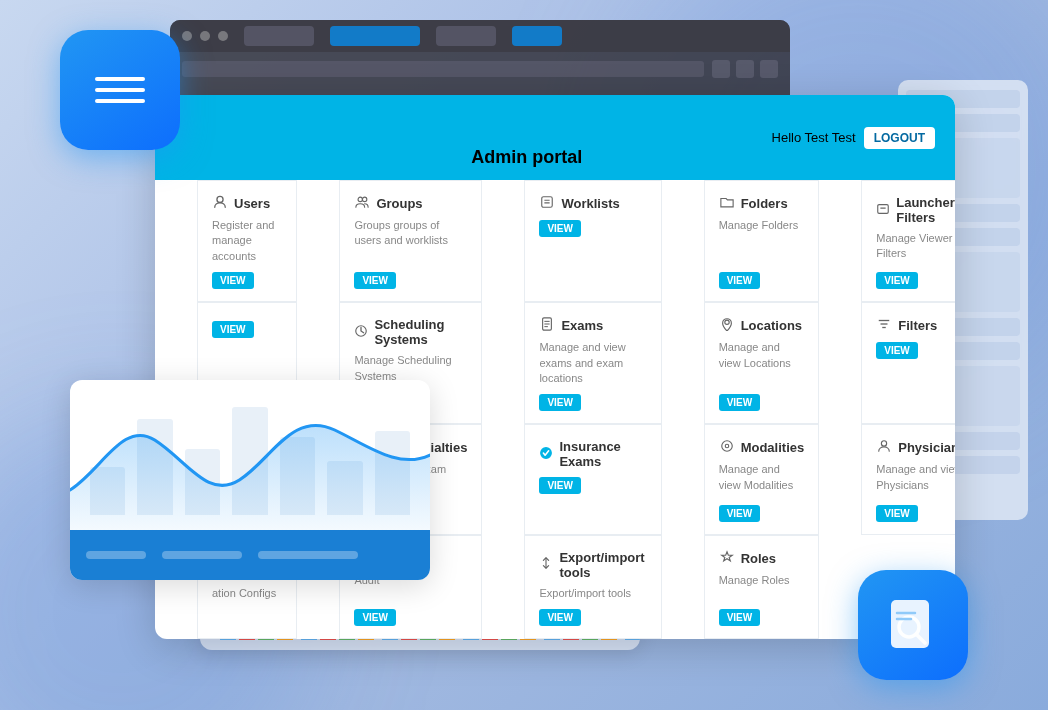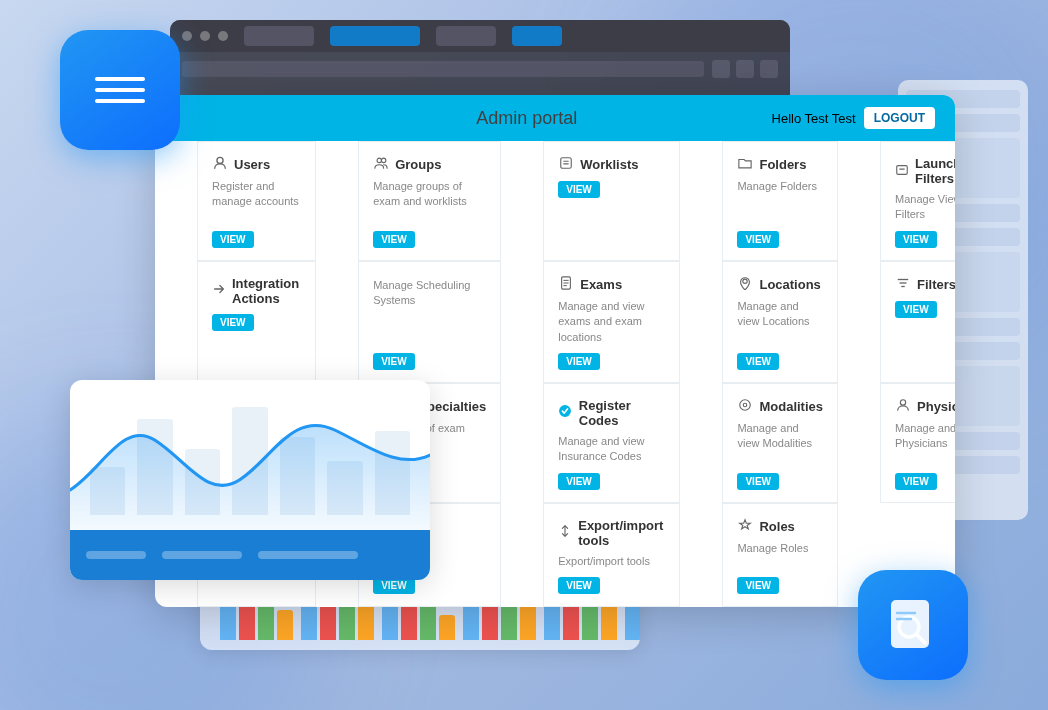--- a/index.html
+++ b/index.html
@@ -88,25 +88,26 @@
     }
 
     .portal-header {
       background: #00b4e6;
       padding: 12px 20px;
       display: flex;
       align-items: center;
       justify-content: space-between;
     }
     .portal-title {
-      color: #404040;
+      color: #000000;
       font-size: 18px;
-      font-weight: 400;
+      font-weight: 700;
       flex: 1;
       text-align: center;
+      margin-top: 40px;
     }
     .portal-user {
       color: #000000;
       font-size: 13px;
       padding-left: 13px;
     }
     .logout-btn {
       background: white;
       color: #0369a1;
       border: none;
@@ -370,21 +371,21 @@
       <div class="portal-card">
       <div class="card-title-row">
         <span class="card-icon"><svg width="14" height="14" viewBox="0 0 16 16" fill="none">
               <circle cx="6" cy="5" r="2.5" stroke="#666" stroke-width="1.3"></circle>
               <circle cx="11" cy="5" r="2.5" stroke="#666" stroke-width="1.3"></circle>
               <path d="M1 14c0-2.5 2-4 5-4s5 1.5 5 4" stroke="#666" stroke-width="1.3" stroke-linecap="round"></path>
               <path d="M11 10c2 0 4 1 4 4" stroke="#666" stroke-width="1.3" stroke-linecap="round"></path>
             </svg></span>
         <span class="card-title">Groups</span>
       </div>
-      <div class="card-desc">Manage groups of exam and worklists</div>
+      <div class="card-desc">Groups groups of users and worklists</div>
       <button class="card-view-btn">VIEW</button>
     </div>
       <div class="portal-card">
       <div class="card-title-row">
         <span class="card-icon"><svg width="14" height="14" viewBox="0 0 16 16" fill="none">
               <rect x="2" y="2" width="12" height="12" rx="2" stroke="#666" stroke-width="1.3"></rect>
               <line x1="5" y1="6" x2="11" y2="6" stroke="#666" stroke-width="1.3"></line>
               <line x1="5" y1="9" x2="11" y2="9" stroke="#666" stroke-width="1.3"></line>
             </svg></span>
         <span class="card-title">Worklists</span>
@@ -406,29 +407,30 @@
         <span class="card-icon"><svg width="14" height="14" viewBox="0 0 16 16" fill="none">
               <rect x="2" y="3" width="12" height="10" rx="1.5" stroke="#666" stroke-width="1.3"></rect>
               <line x1="5" y1="7" x2="11" y2="7" stroke="#666" stroke-width="1.3"></line>
             </svg></span>
         <span class="card-title">Launcher Filters</span>
       </div>
       <div class="card-desc">Manage Viewer Filters</div>
       <button class="card-view-btn">VIEW</button>
     </div>
       <div class="portal-card">
-      <div class="card-title-row">
-        <span class="card-icon"><svg width="14" height="14" viewBox="0 0 16 16" fill="none">
-              <path d="M3 8h10M9 4l4 4-4 4" stroke="#666" stroke-width="1.5" stroke-linecap="round" stroke-linejoin="round"></path>
-            </svg></span>
-        <span class="card-title">Integration Actions</span>
-      </div>
-      <button class="card-view-btn">VIEW</button>
-    </div>
-      <div class="portal-card">
+      <button class="card-view-btn">VIEW</button>
+    </div>
+      <div class="portal-card">
+      <div class="card-title-row">
+        <span class="card-icon"><svg width="14" height="14" viewBox="0 0 16 16" fill="none">
+              <circle cx="8" cy="8" r="6" stroke="#666" stroke-width="1.3"></circle>
+              <polyline points="8,4 8,8 11,10" stroke="#666" stroke-width="1.5" stroke-linecap="round"></polyline>
+            </svg></span>
+        <span class="card-title">Scheduling Systems</span>
+      </div>
       <div class="card-desc">Manage Scheduling Systems</div>
       <button class="card-view-btn">VIEW</button>
     </div>
       <div class="portal-card">
       <div class="card-title-row">
         <span class="card-icon"><svg width="14" height="14" viewBox="0 0 16 16" fill="none">
               <rect x="3" y="1" width="10" height="14" rx="1.5" stroke="#666" stroke-width="1.3"></rect>
               <line x1="5" y1="5" x2="11" y2="5" stroke="#666" stroke-width="1.2"></line>
               <line x1="5" y1="8" x2="11" y2="8" stroke="#666" stroke-width="1.2"></line>
               <line x1="5" y1="11" x2="9" y2="11" stroke="#666" stroke-width="1.2"></line>
@@ -482,23 +484,22 @@
       </div>
       <div class="card-desc">for groups of exam</div>
 
     </div>
       <div class="portal-card">
       <div class="card-title-row">
         <span class="card-icon"><svg width="14" height="14" viewBox="0 0 16 16" fill="none">
               <circle cx="8" cy="8" r="6" stroke="#00b4e6" stroke-width="1.5" fill="#00b4e6"></circle>
               <polyline points="5,8 7,10.5 11,5.5" stroke="white" stroke-width="1.8" fill="none" stroke-linecap="round" stroke-linejoin="round"></polyline>
             </svg></span>
-        <span class="card-title">Register Codes</span>
-      </div>
-      <div class="card-desc">Manage and view Insurance Codes</div>
+        <span class="card-title">Insurance Exams</span>
+      </div>
       <button class="card-view-btn">VIEW</button>
     </div>
       <div class="portal-card">
       <div class="card-title-row">
         <span class="card-icon"><svg width="14" height="14" viewBox="0 0 16 16" fill="none">
               <circle cx="8" cy="8" r="6" stroke="#666" stroke-width="1.3"></circle>
               <circle cx="8" cy="8" r="2" stroke="#666" stroke-width="1.3"></circle>
             </svg></span>
         <span class="card-title">Modalities</span>
       </div>

